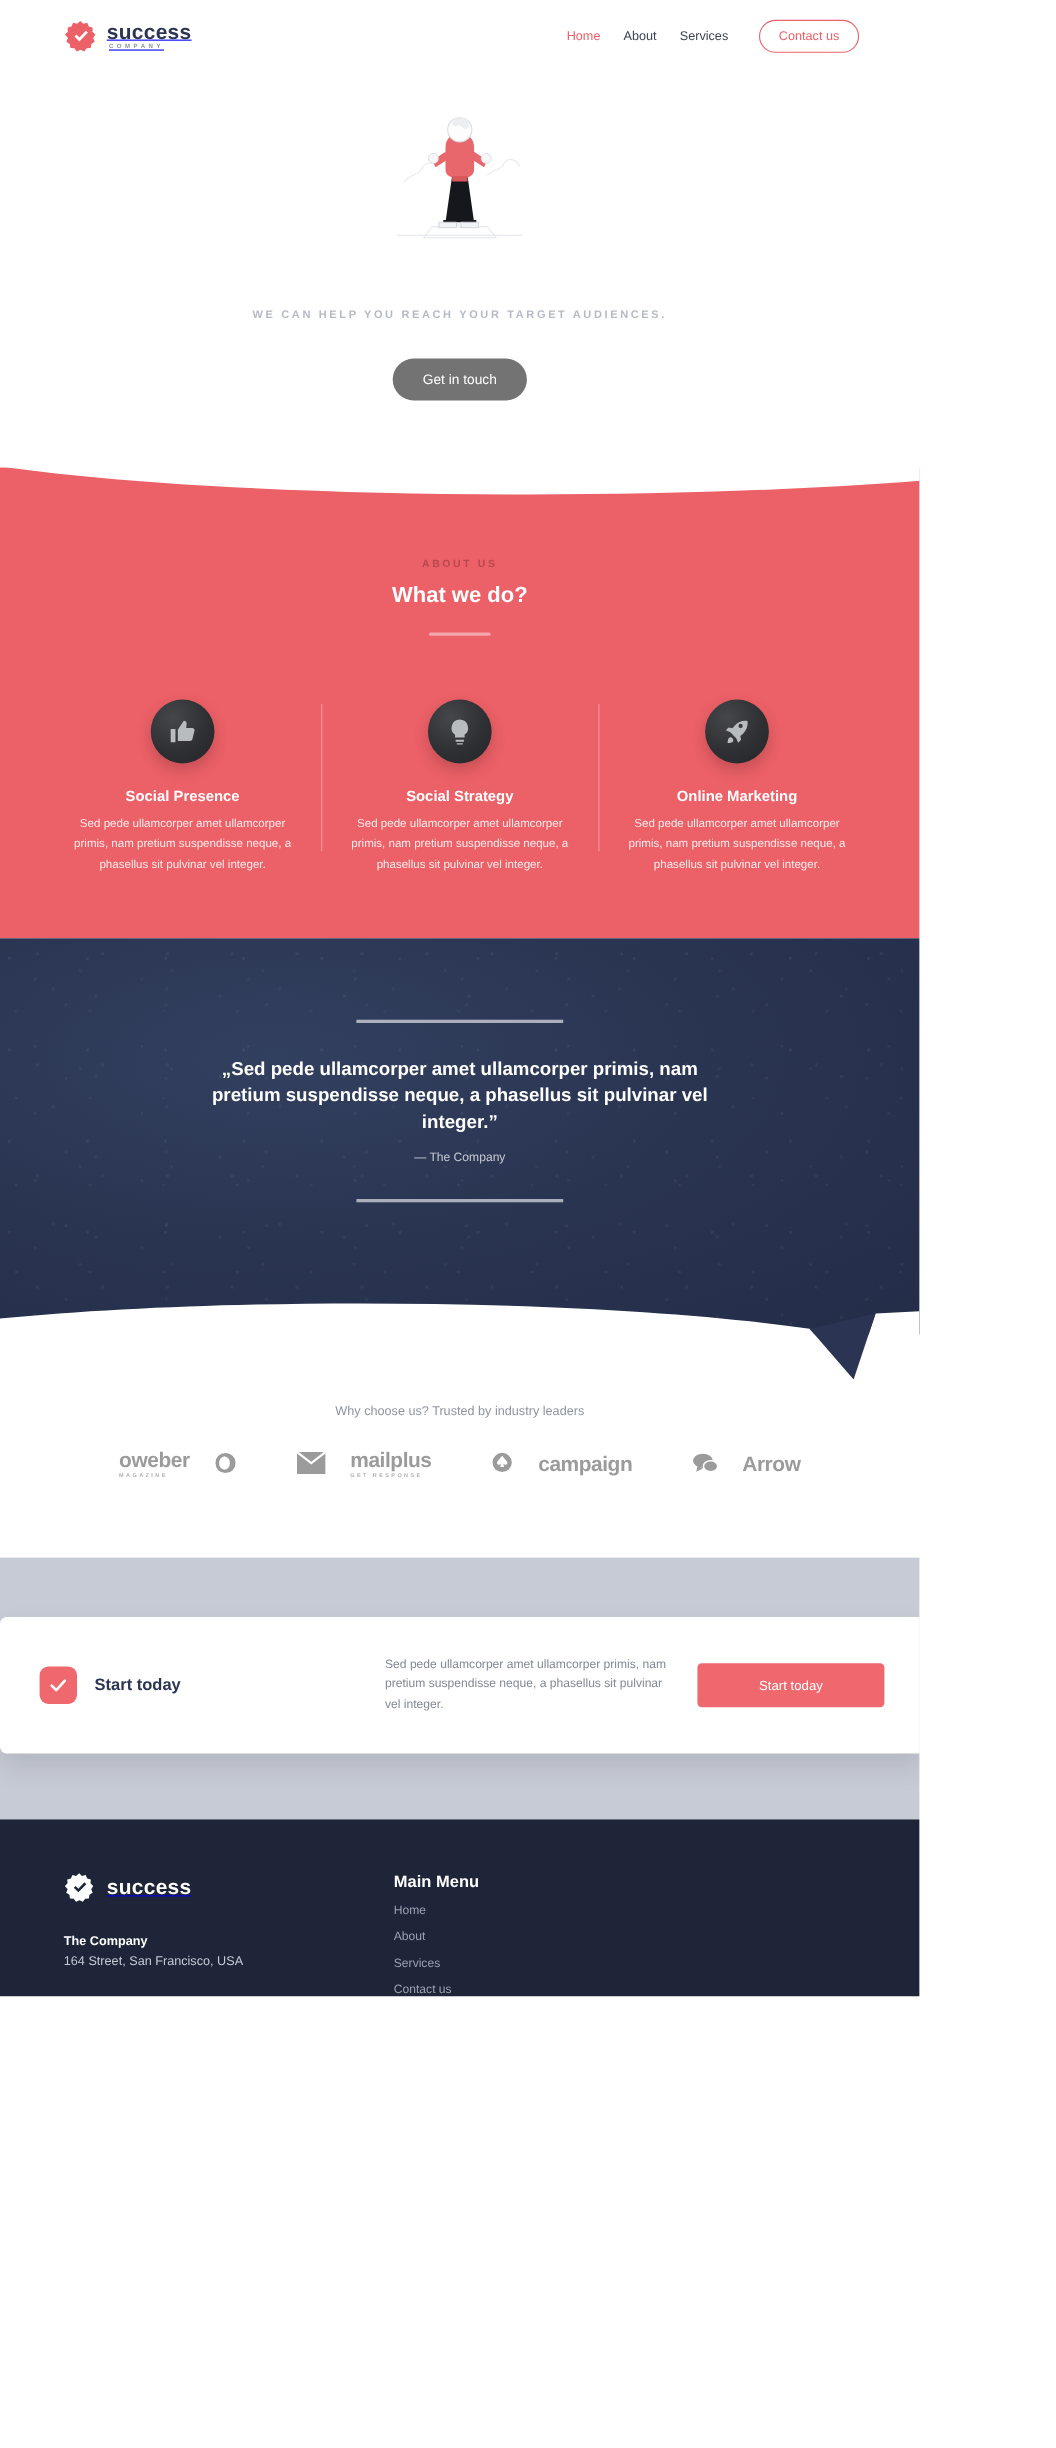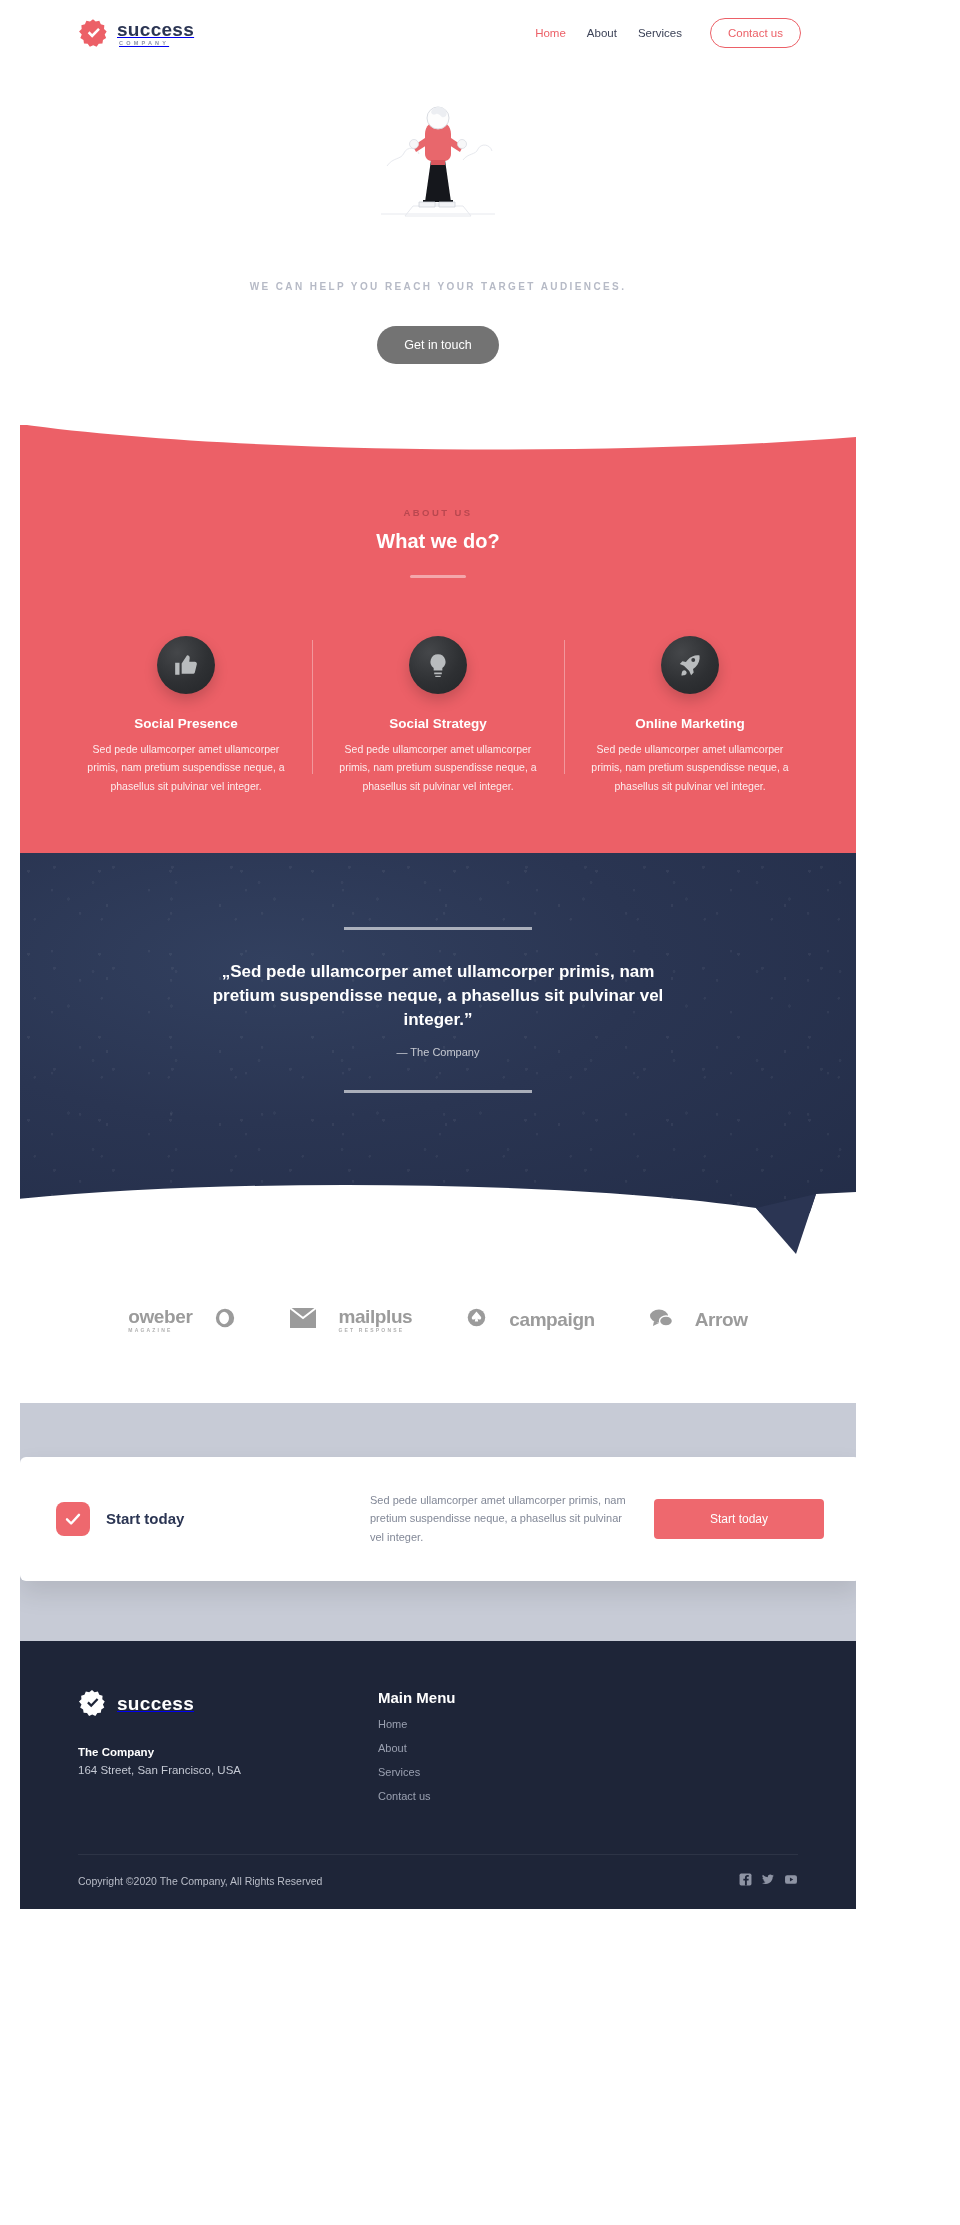--- a/index.html
+++ b/index.html
@@ -3,21 +3,21 @@
 <meta charset="utf-8">
 <style>
   * { box-sizing: border-box; margin: 0; padding: 0; }
   body {
     width: 960px;
     font-family: "Liberation Sans", sans-serif;
     background: #ffffff;
     color: #2b3553;
     -webkit-font-smoothing: antialiased;
   }
-  .page { width: 836px; position: relative; overflow: hidden; margin-left: 20px; }
+  .page { width: 836px; position: relative; overflow: hidden; }
 
   
   .header {
     height: 66px;
     display: flex;
     align-items: center;
     justify-content: space-between;
     padding: 0 55px 0 58px;
     background: #fff;
   }
@@ -313,20 +313,21 @@
     <p class="quote-text">„Sed pede ullamcorper amet ullamcorper primis, nam pretium suspendisse neque, a phasellus sit pulvinar vel integer.”</p>
     <div class="quote-author">— The Company</div>
     <div class="quote-rule bottom"></div>
     <svg class="quote-tail" viewBox="0 0 960 90" preserveAspectRatio="none">
       <path d="M0 52C200 12 640 12 860 44l40 46 20-60 40-2V90H0z" fill="#ffffff"></path>
       <path d="M860 44l40 46 20-60z" fill="#2b3553"></path>
     </svg>
   </section>
 
   <section class="partners">
+    <div class="partners-title">Why choose us? Trusted by industry leaders</div>
     <div class="partners-logos">
       <div class="partner">
         <span class="partner-col">
           <span class="partner-word">oweber</span>
           <span class="partner-sub">MAGAZINE</span>
         </span>
         <span>
           <svg width="22" height="22" viewBox="0 0 24 24" fill="#9b9b9b">
               <path d="M12 2a10 10 0 1 0 0 20 10 10 0 0 0 0-20zm-1 16.8A7 7 0 0 1 11 5.2a7 7 0 0 1 0 13.6z"></path>
             </svg>
@@ -400,37 +401,15 @@
       <div class="footer-col">
         <div class="footer-col-title">Main Menu</div>
         <a class="footer-link" href="#">Home</a>
         <a class="footer-link" href="#">About</a>
         <a class="footer-link" href="#">Services</a>
         <a class="footer-link" href="#">Contact us</a>
       </div>
 
     </div>
 
-    <div class="footer-bottom">
-      <div class="copyright">Copyright ©2020 The Company, All Rights Reserved</div>
-      <div class="socials">
-        <a href="#">
-          <svg width="13" height="13" viewBox="0 0 24 24">
-              <rect x="1" y="1" width="22" height="22" rx="3"></rect>
-              <path d="M14.5 23V14h3l.5-3.5h-3.5V8.4c0-1 .3-1.7 1.8-1.7H18V3.6c-.3 0-1.4-.1-2.6-.1-2.6 0-4.4 1.6-4.4 4.5v2.5H8V14h3v9z" fill="#1e2538"></path>
-            </svg>
-        </a>
-        <a href="#">
-          <svg width="14" height="13" viewBox="0 0 24 24">
-              <path d="M23 4.9a9 9 0 0 1-2.6.7 4.5 4.5 0 0 0 2-2.5 9 9 0 0 1-2.9 1.1A4.5 4.5 0 0 0 11.7 8 12.8 12.8 0 0 1 2.4 3.3a4.5 4.5 0 0 0 1.4 6 4.4 4.4 0 0 1-2-.6v.1a4.5 4.5 0 0 0 3.6 4.4 4.5 4.5 0 0 1-2 .1 4.5 4.5 0 0 0 4.2 3.1A9 9 0 0 1 1 18.3a12.7 12.7 0 0 0 6.9 2c8.3 0 12.8-6.9 12.8-12.8v-.6A9.1 9.1 0 0 0 23 4.9z"></path>
-            </svg>
-        </a>
-        <a href="#">
-          <svg width="14" height="13" viewBox="0 0 24 24">
-              <rect x="1" y="4" width="22" height="16" rx="4"></rect>
-              <path d="M10 8.5l6 3.5-6 3.5z" fill="#1e2538"></path>
-            </svg>
-        </a>
-      </div>
-    </div>
   </footer>
 
 </div>
 
 </body></html>

